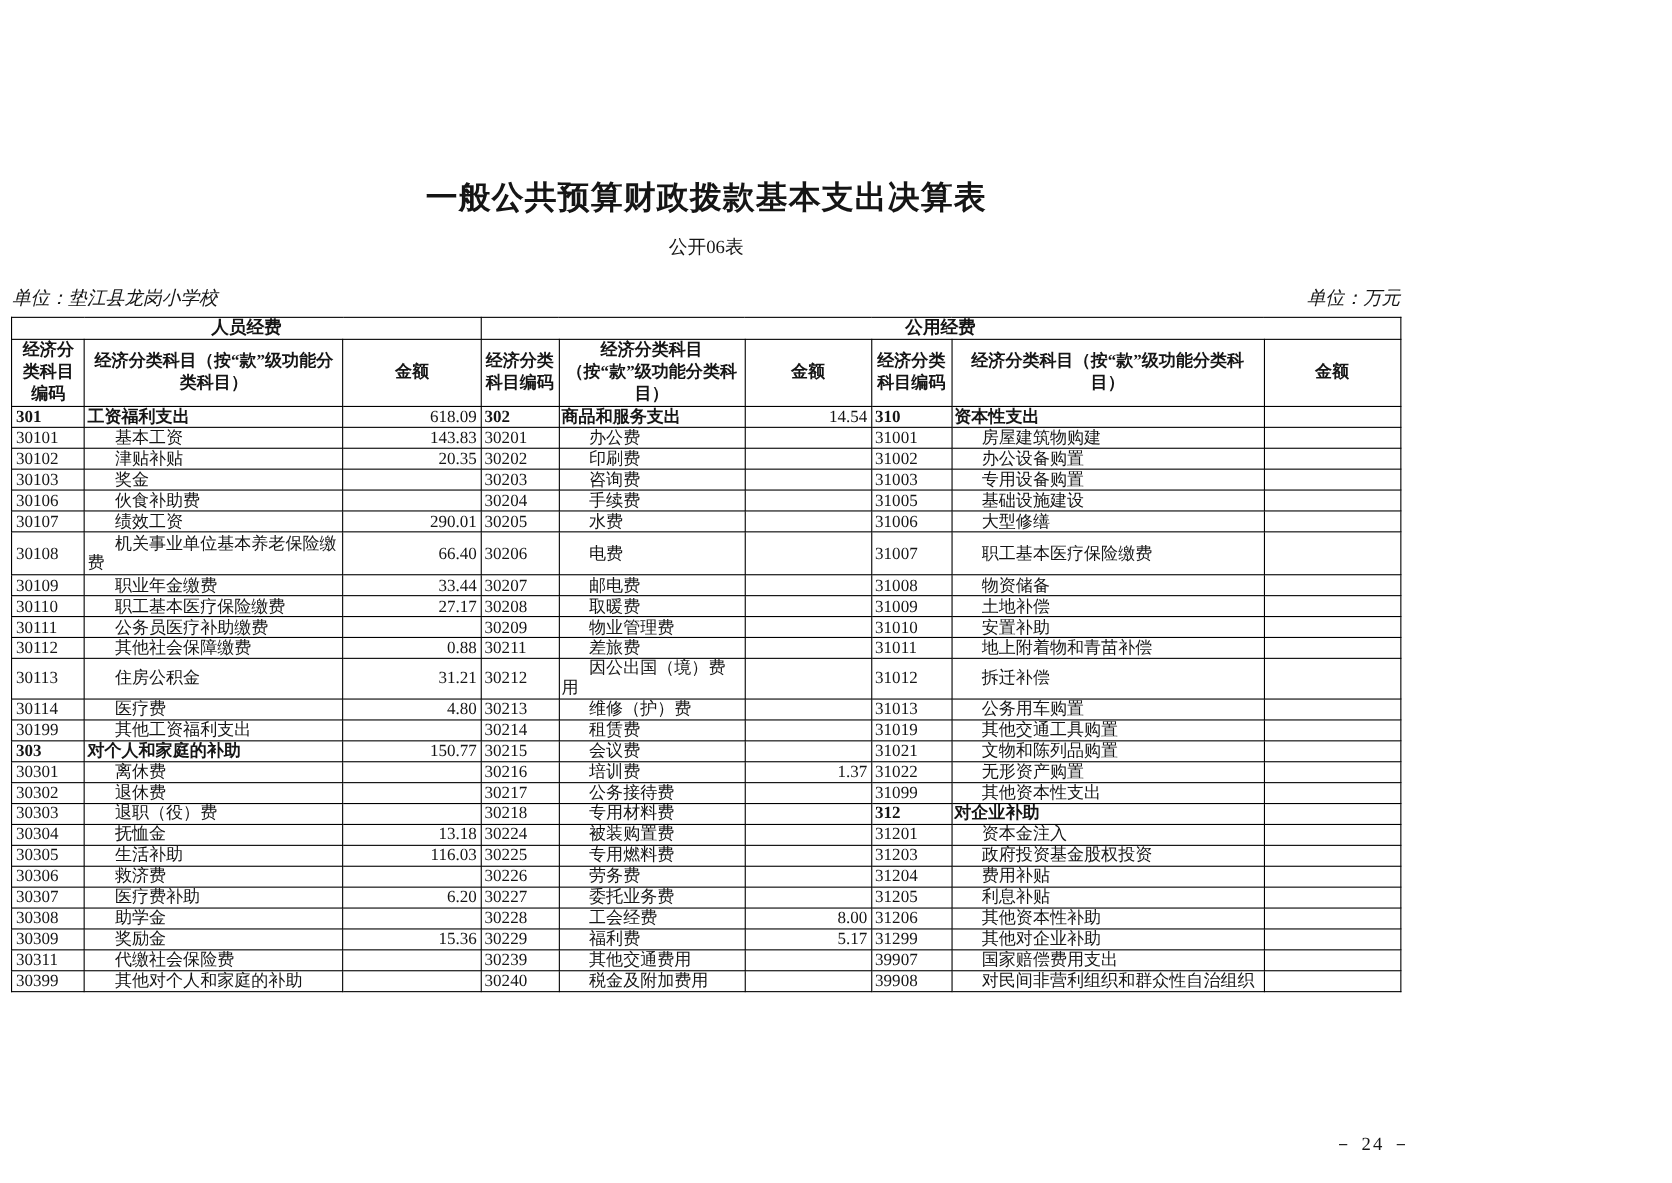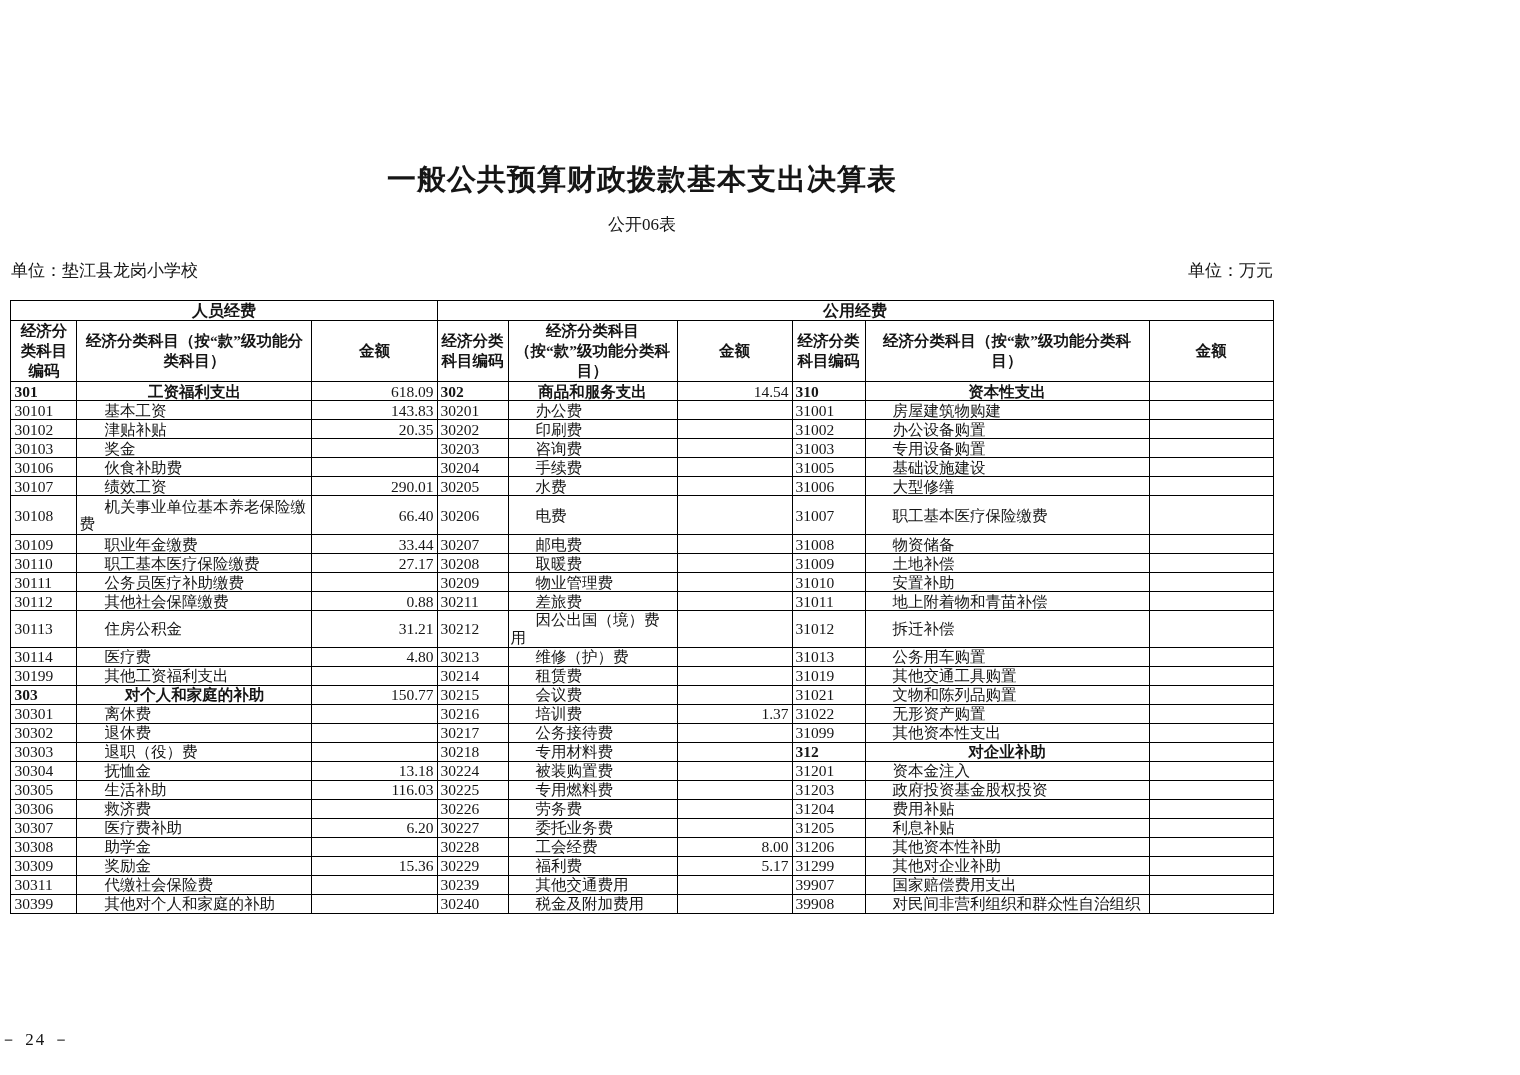--- a/index.html
+++ b/index.html
@@ -16,23 +16,24 @@
     margin: 0; padding-top: 160px;
     text-align: center;
     font-size: 29px; font-weight: bold;
     letter-spacing: 1px;
   }
   .doc-label {
     width: 1262px; margin: 13px auto 0;
     text-align: center; font-size: 17px;
   }
   .unit-row {
-    width: 1262px; margin: 23px auto 18px;
+    width: 1262px; margin: 23px auto 6px;
     display: flex; justify-content: space-between;
     font-size: 17px;
+    font-style: italic;
   }
 
   table.budget-table {
     width: 1262px; margin: 0 auto;
     border-collapse: collapse; table-layout: fixed;
   }
   .budget-table th, .budget-table td {
     border: 1px solid #000;
     vertical-align: middle;
     overflow: hidden;
@@ -46,25 +47,25 @@
     height: 58px; font-size: 15.5px; font-weight: bold;
     text-align: center; line-height: 1.3; padding: 0 4px;
   }
   .budget-table tbody td { height: 19px; font-size: 15.5px; line-height: 1.15; }
   .budget-table tbody tr.tall td { height: 39px; }
 
   td.cell-code   { text-align: left; padding-left: 3px; font-size: 16px; }
   td.cell-name   { text-align: left; padding-left: 2px; padding-right: 2px; text-indent: 25px; }
   td.cell-amount { text-align: right; padding-right: 3px; font-size: 16px; }
   td.section     { font-weight: bold; }
-  td.cell-name.section { text-indent: 0; text-align: center; }
+  td.cell-name.section { text-indent: 0; }
 
   .page-number {
     position: absolute; left: 0; right: 0; top: 1028px;
-    text-align: left; font-size: 17px; letter-spacing: 2px;
+    text-align: right; font-size: 17px; letter-spacing: 2px;
   }
 </style>
 </head>
 <body>
 
 <div class="page">
 
   <h1 class="title">一般公共预算财政拨款基本支出决算表</h1>
 
   <div class="doc-label">公开06表</div>

